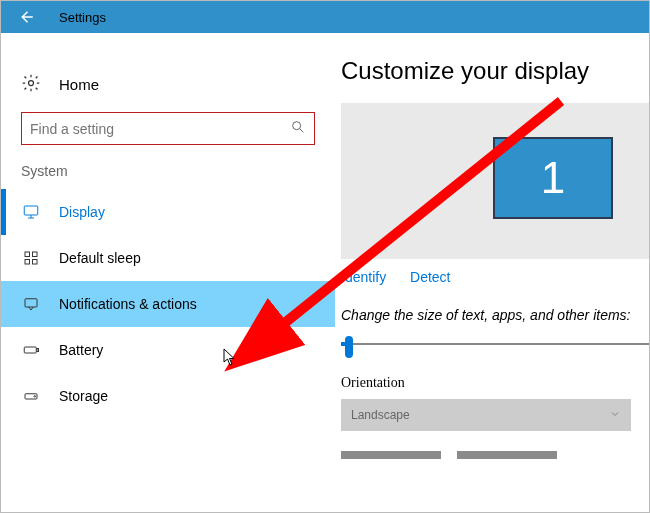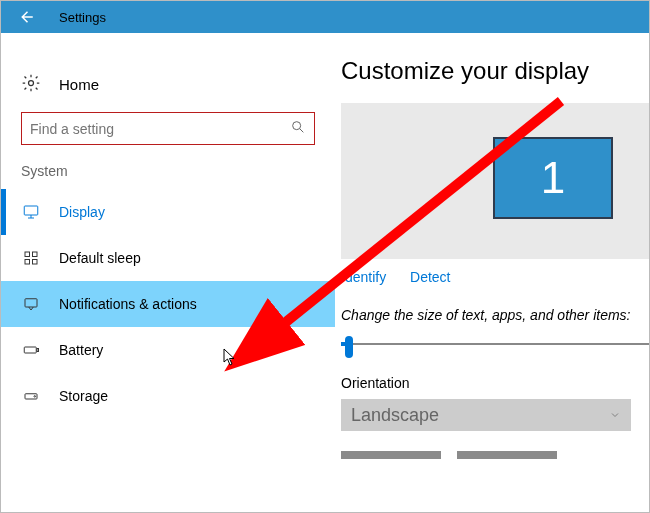--- a/index.html
+++ b/index.html
@@ -30,22 +30,22 @@
   .heading { font-size: 24px; font-weight: 400; margin-bottom: 18px; }
   .display-preview { background: #e9e9e9; height: 156px; position: relative; margin-bottom: 10px; }
   .monitor-1 { position: absolute; right: 36px; top: 34px; width: 120px; height: 82px; background: #2f90ca; border: 2px solid #2e3b4e; color: #fff; display: flex; align-items: center; justify-content: center; font-size: 44px; font-weight: 300; }
   .link-row { margin-bottom: 22px; }
   .link { color: #0078d7; font-size: 14px; margin-right: 20px; cursor: pointer; }
   .text-line { font-size: 14px; margin-bottom: 10px; font-style: italic; }
   .slider { margin-bottom: 20px; position: relative; height: 22px; }
   .slider-track { position: absolute; top: 10px; left: 0; right: 0; height: 2px; background: #888; }
   .slider-thumb { position: absolute; left: 4px; top: 3px; width: 8px; height: 22px; background: #0078d7; border-radius: 4px; }
   .slider-fill { position: absolute; top: 9px; left: 0; width: 8px; height: 4px; background: #0078d7; }
-  .sublabel { font-size: 14px; margin-bottom: 8px; }
-  .select { background: #ccc; height: 32px; width: 290px; display: flex; align-items: center; justify-content: space-between; padding: 0 10px; color: #666; font-size: 18px; }
+  .sublabel { font-size: 14px; margin-bottom: 8px; font-family: Liberation Serif, serif; }
+  .select { background: #ccc; height: 32px; width: 290px; display: flex; align-items: center; justify-content: space-between; padding: 0 10px; color: #666; font-size: 12px; }
   .select .chev svg { width: 12px; height: 12px; stroke: #666; stroke-width: 1.5; fill: none; }
   .buttons-row { margin-top: 20px; display: flex; gap: 16px; }
   .btn { background: #8a8a8a; height: 8px; width: 100px; } 
   
   .arrow-overlay { position: absolute; pointer-events: none; left: 0; top: 0; }
   .cursor { position: absolute; left: 222px; top: 347px; }
   .cursor svg { width: 14px; height: 18px; }
 </style>
 </head>
 <body>

